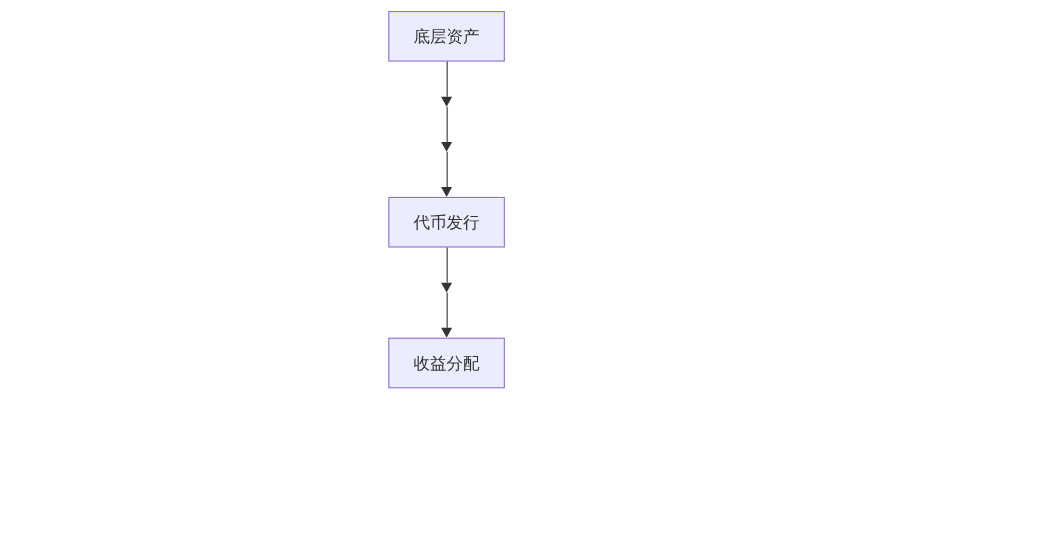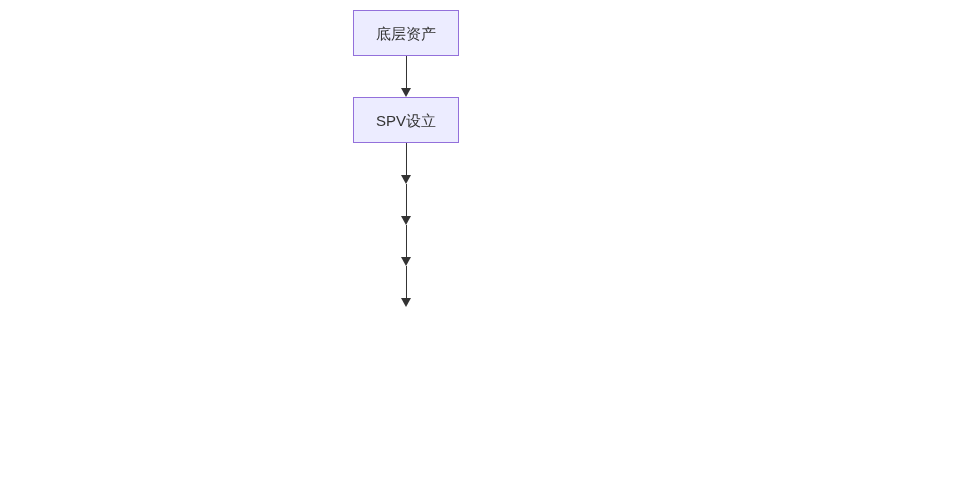--- a/index.html
+++ b/index.html
@@ -70,42 +70,45 @@
 
     <div class="node">
       <span class="node-label">底层资产</span>
     </div>
 
     <div class="arrow">
       <div class="arrow-line"></div>
       <div class="arrow-head"></div>
     </div>
 
+
+    <div class="arrow">
+      <div class="arrow-line"></div>
+      <div class="arrow-head"></div>
+    </div>
+
+
+    <div class="arrow">
+      <div class="arrow-line"></div>
+      <div class="arrow-head"></div>
+    </div>
+
     <div class="node">
-      <span class="node-label">SPV设立</span>
+      <span class="node-label">代币发行</span>
     </div>
 
     <div class="arrow">
       <div class="arrow-line"></div>
       <div class="arrow-head"></div>
     </div>
 
 
     <div class="arrow">
       <div class="arrow-line"></div>
       <div class="arrow-head"></div>
     </div>
 
-
-    <div class="arrow">
-      <div class="arrow-line"></div>
-      <div class="arrow-head"></div>
+    <div class="node">
+      <span class="node-label">收益分配</span>
     </div>
-
-
-    <div class="arrow">
-      <div class="arrow-line"></div>
-      <div class="arrow-head"></div>
-    </div>
-
 
   </div>
 </div>
 
 </body></html>

